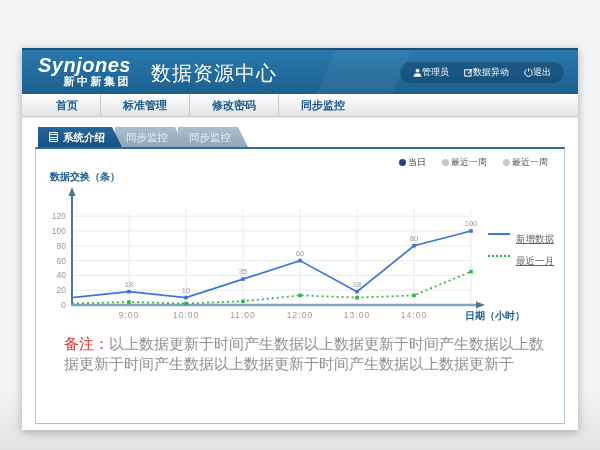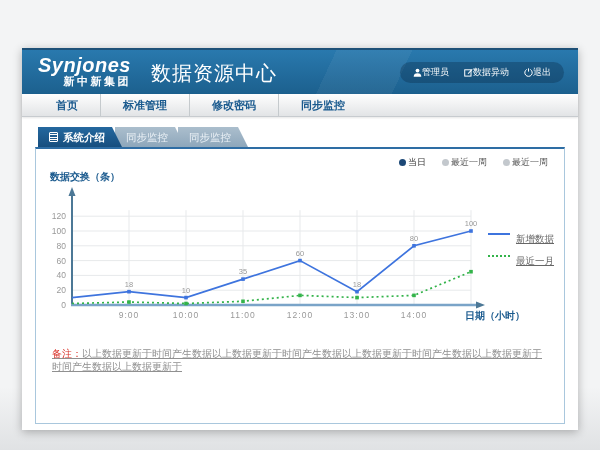--- a/index.html
+++ b/index.html
@@ -53,21 +53,21 @@
   .radio.selected{color:#333;}
 
   .chart-svg{position:absolute;left:6px;top:16px;}
 
   .legend{position:absolute;top:84px;right:10px;}
   .legend-item{display:flex;align-items:flex-start;gap:6px;height:22px;font-size:9.5px;color:#666;text-decoration:underline;}
   .swatch{width:22px;height:0;}
   .swatch.solid{border-top:2px solid;}
   .swatch.dotted{border-top:2px dotted;}
 
-  .note{position:absolute;left:16px;right:20px;bottom:50px;font-size:10px;color:#909090;line-height:1.3;text-decoration:underline;}
+  .note{position:absolute;left:28px;right:20px;bottom:50px;font-size:15px;color:#909090;line-height:1.3;}
   .note .prefix{color:#d9342b;}
 </style>
 </head>
 <body>
 
 <div class="app">
 
   <div class="header">
     <div class="header-left">
       <div class="logo">

